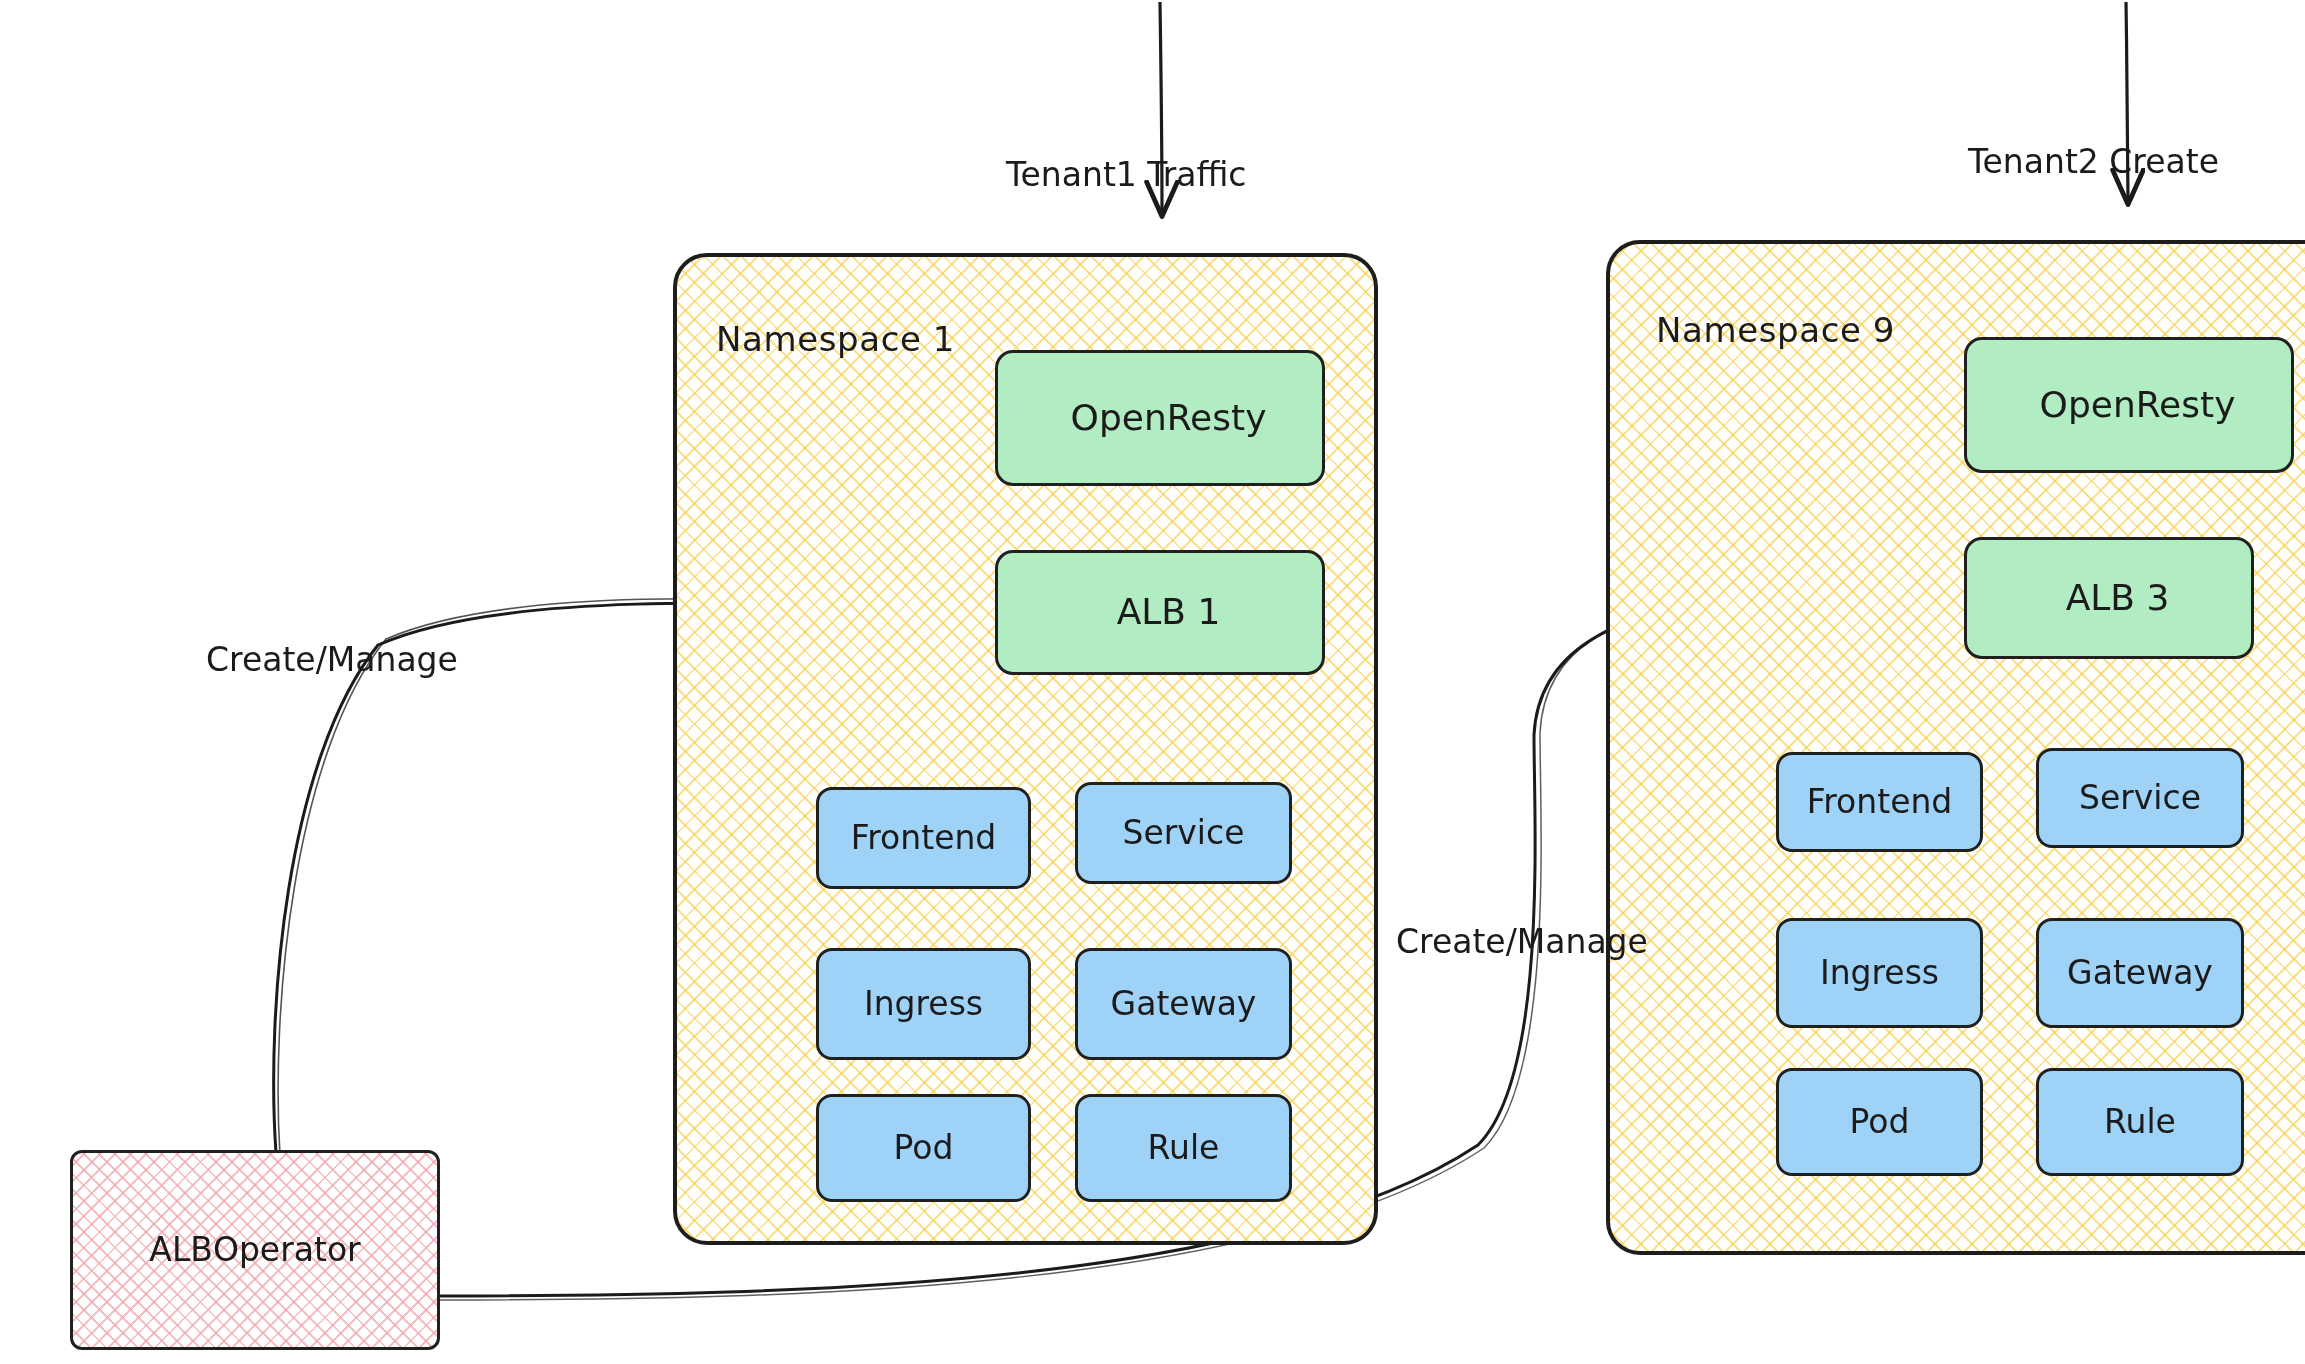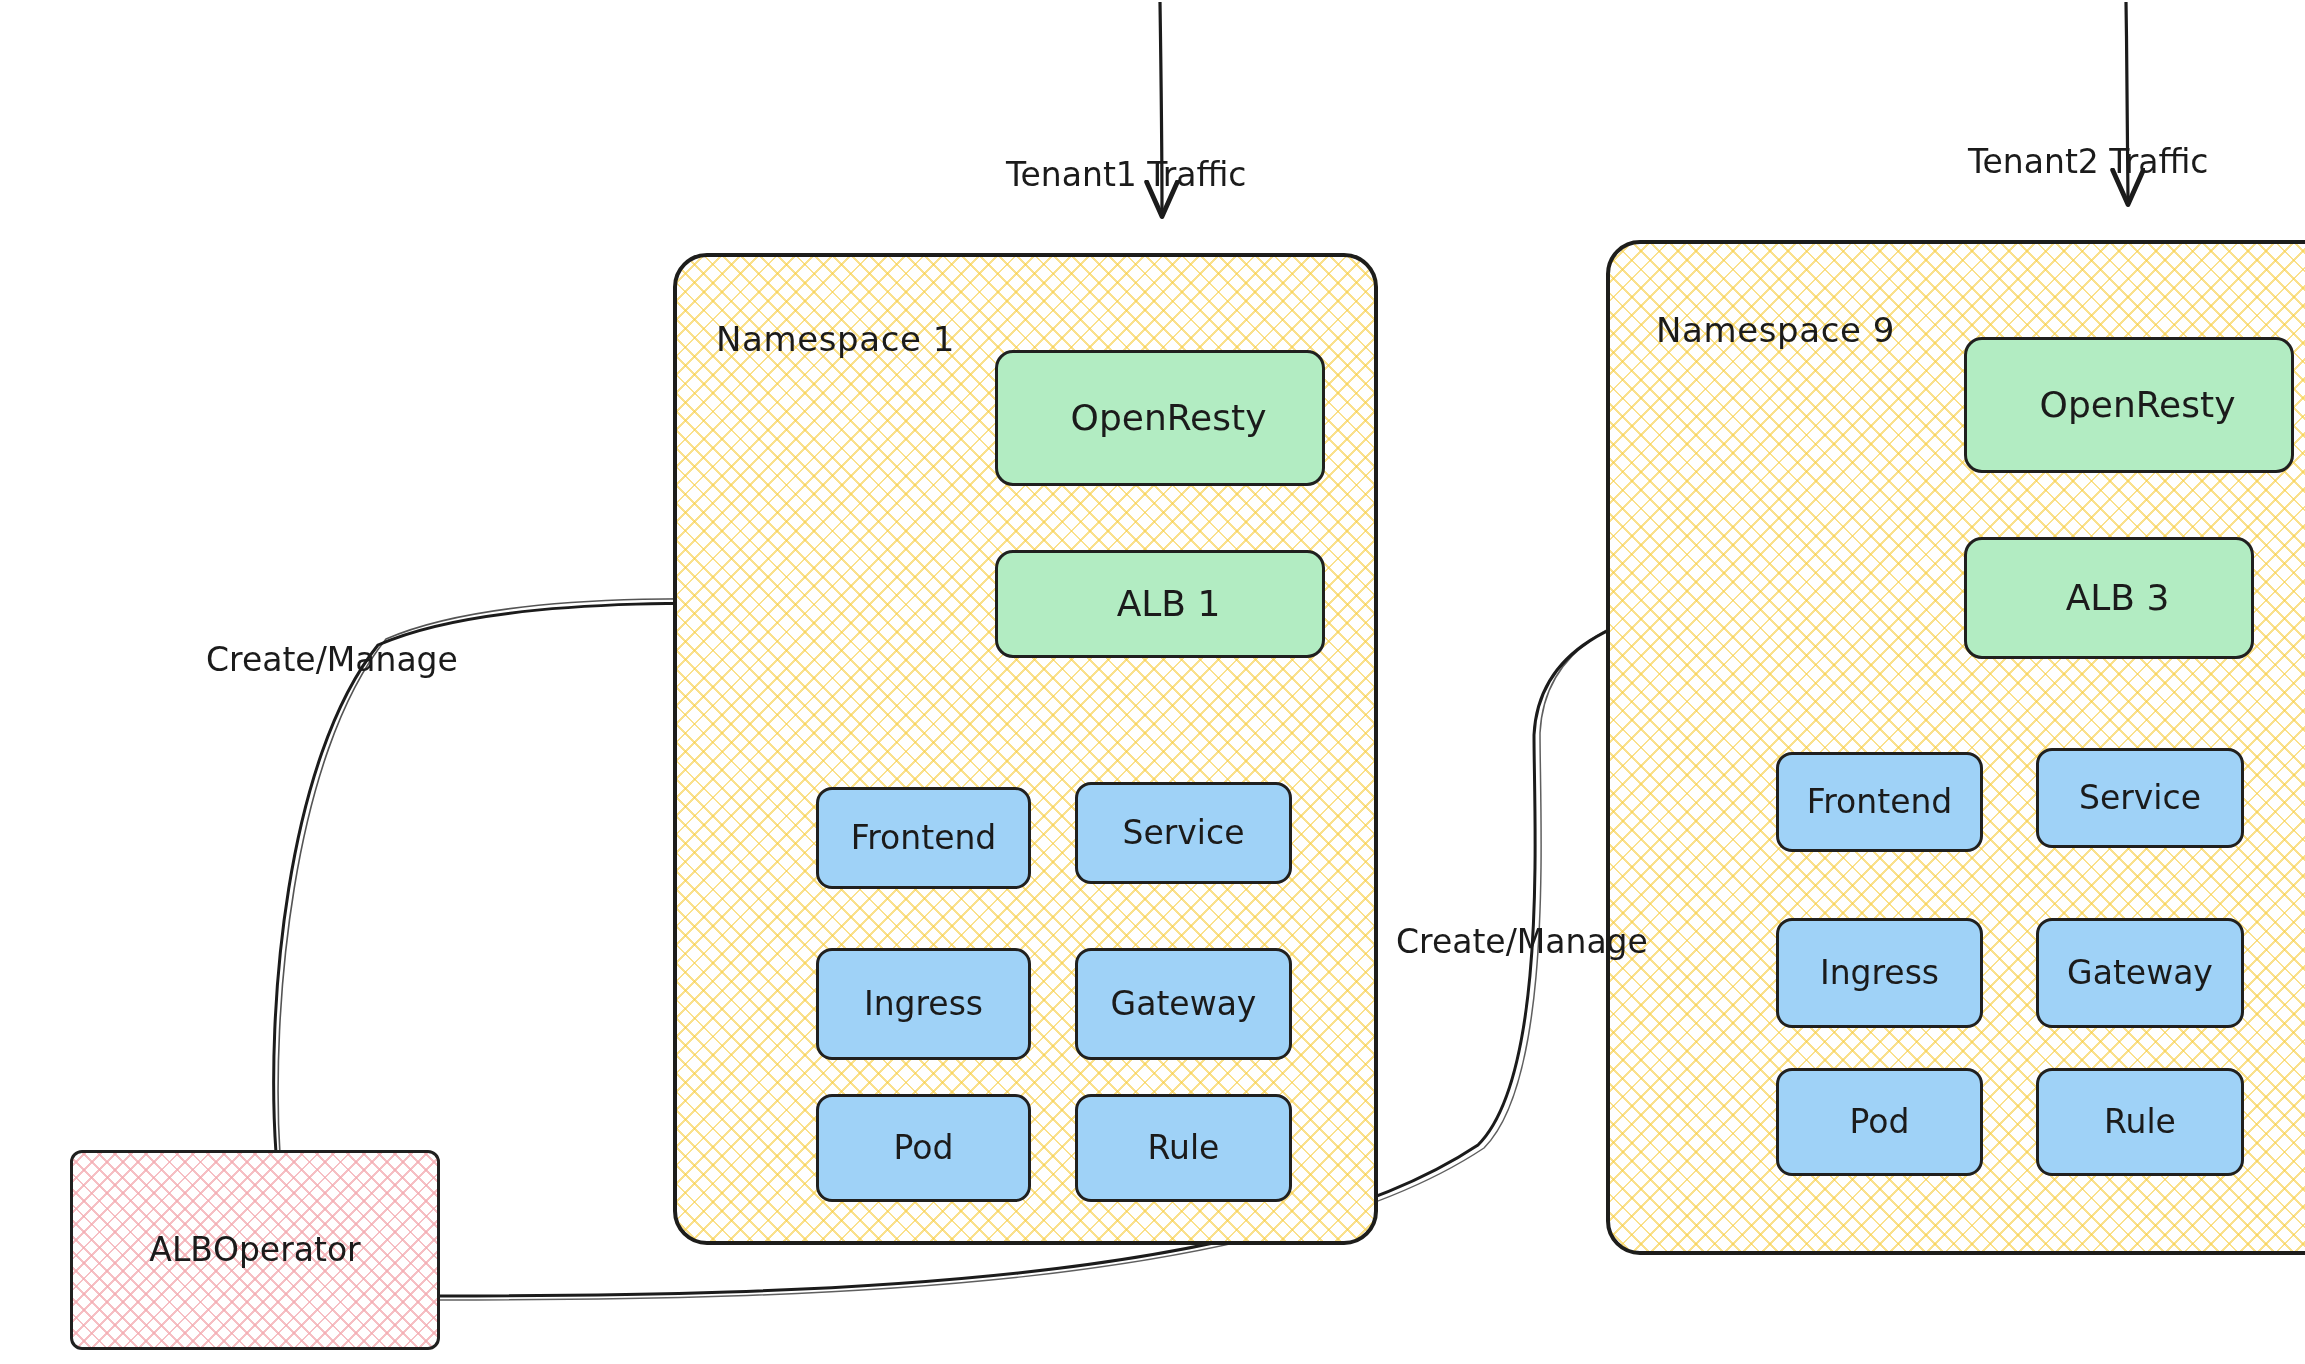--- a/index.html
+++ b/index.html
@@ -109,29 +109,29 @@
              C1490,655 1560,608 1700,601
              C1790,597 1860,601 1898,604" fill="none" stroke="#1b1b1b" stroke-width="3.0" marker-end="url(#ah)"></path>
     <path d="M392,1300 C762,1300 1224,1289 1436,1148
              C1506,1078 1492,820 1492,733
              C1496,651 1566,603 1704,597
              C1794,593 1862,597 1896,600" fill="none" stroke="#1b1b1b" stroke-width="1.5" opacity=".7"></path>
   </svg>
 
   <div class="edge-label" style="left:958px; top:155px;">Tenant1 Traffic</div>
 
-  <div class="edge-label" style="left:1920px; top:142px;">Tenant2 Traffic</div>
+  <div class="edge-label" style="left:1920px; top:142px;">Tenant2 Create</div>
 
   <div class="ns-box" style="left:625px; top:253px; width:705px; height:992px;"></div>
 
   <div class="ns-label" style="left:668px; top:319px;">Namespace 1</div>
 
   <div class="node green" style="left:947px; top:350px; width:330px; height:136px;">OpenResty</div>
 
-  <div class="node green" style="left:947px; top:550px; width:330px; height:108px;">ALB 1</div>
+  <div class="node green" style="left:947px; top:550px; width:330px; height:125px;">ALB 1</div>
 
   <div class="node blue" style="left:768px; top:787px; width:215px; height:102px;">Frontend</div>
 
   <div class="node blue" style="left:1027px; top:782px; width:217px; height:102px;">Service</div>
 
   <div class="node blue" style="left:768px; top:948px; width:215px; height:112px;">Ingress</div>
 
   <div class="node blue" style="left:1027px; top:948px; width:217px; height:112px;">Gateway</div>
 
   <div class="node blue" style="left:768px; top:1094px; width:215px; height:108px;">Pod</div>

